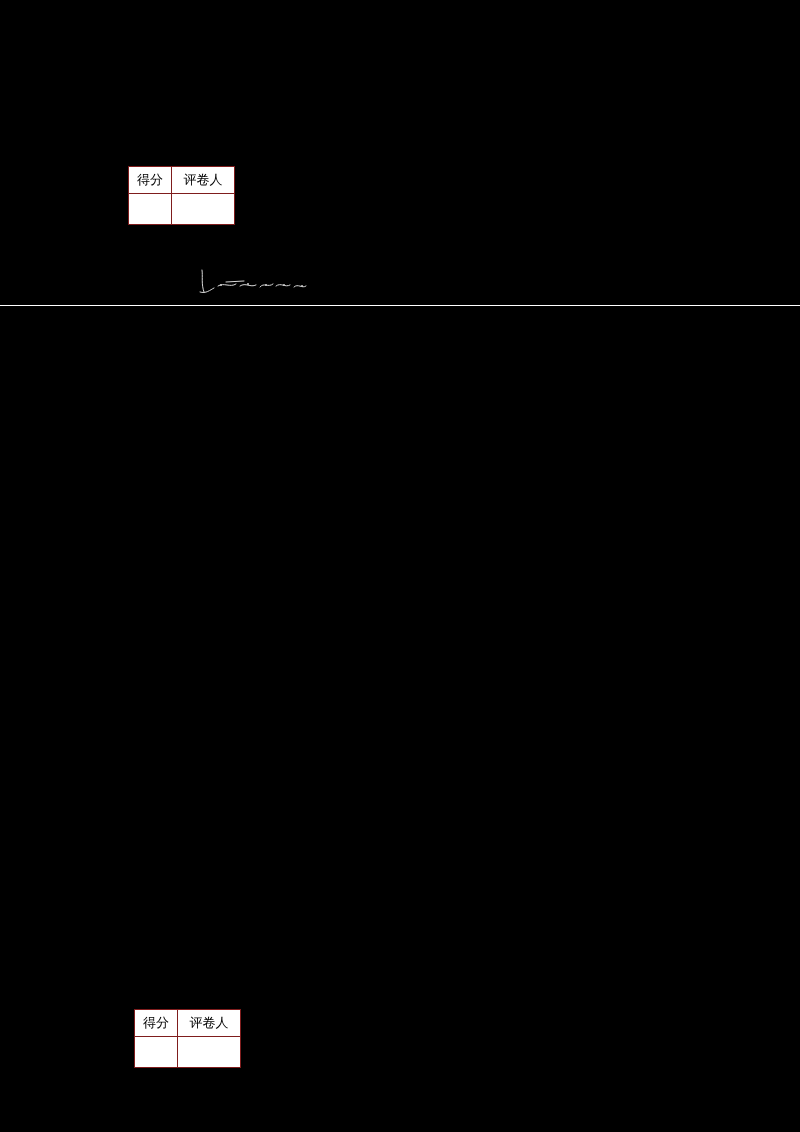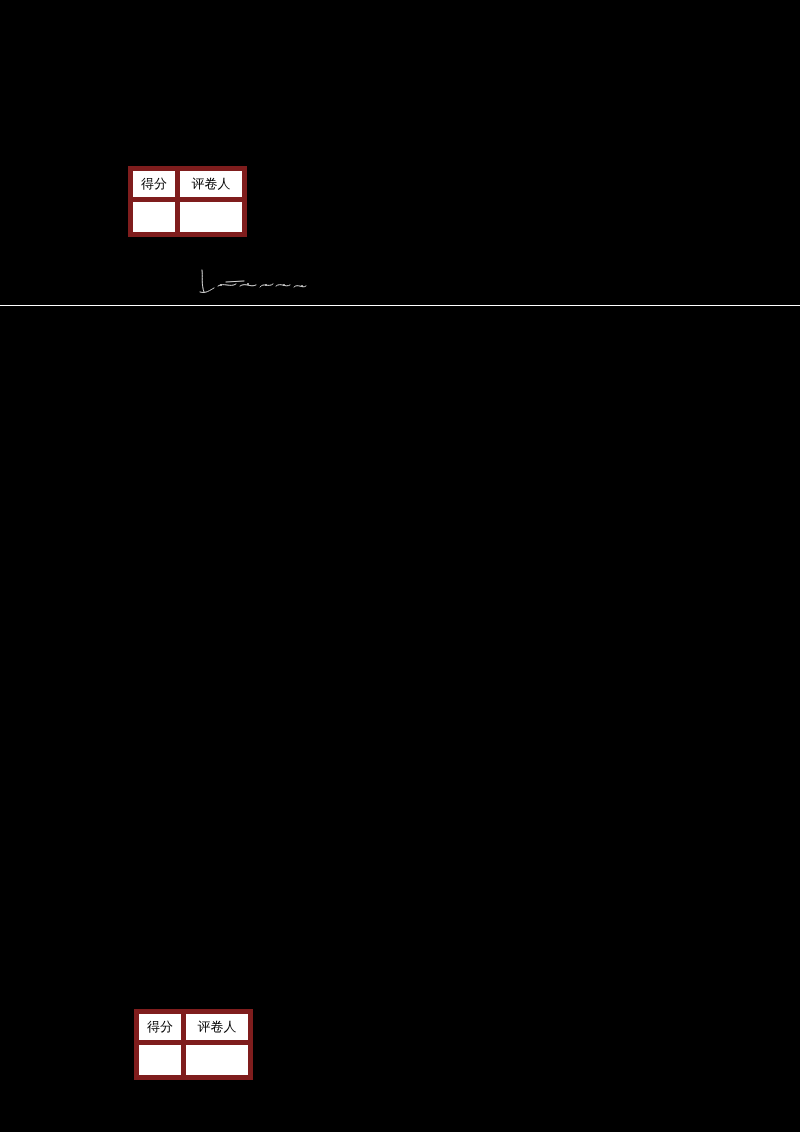--- a/index.html
+++ b/index.html
@@ -35,21 +35,21 @@
   }
 
   
   .grade-table {
     position: absolute;
     border-collapse: collapse;
     background: #ffffff;
     box-shadow: 3px 3px 0 rgba(0,0,0,0.55);
   }
   .grade-table td {
-    border: 5px solid #7f1d1d;
+    border: 1px solid #7f1d1d;
     background: #ffffff;
     color: #000000;
     text-align: center;
     vertical-align: middle;
     font-family: "DejaVu Sans", sans-serif;
     font-size: 13px;
     line-height: 1.1;
     padding: 0;
   }
   .grade-table td.head {

